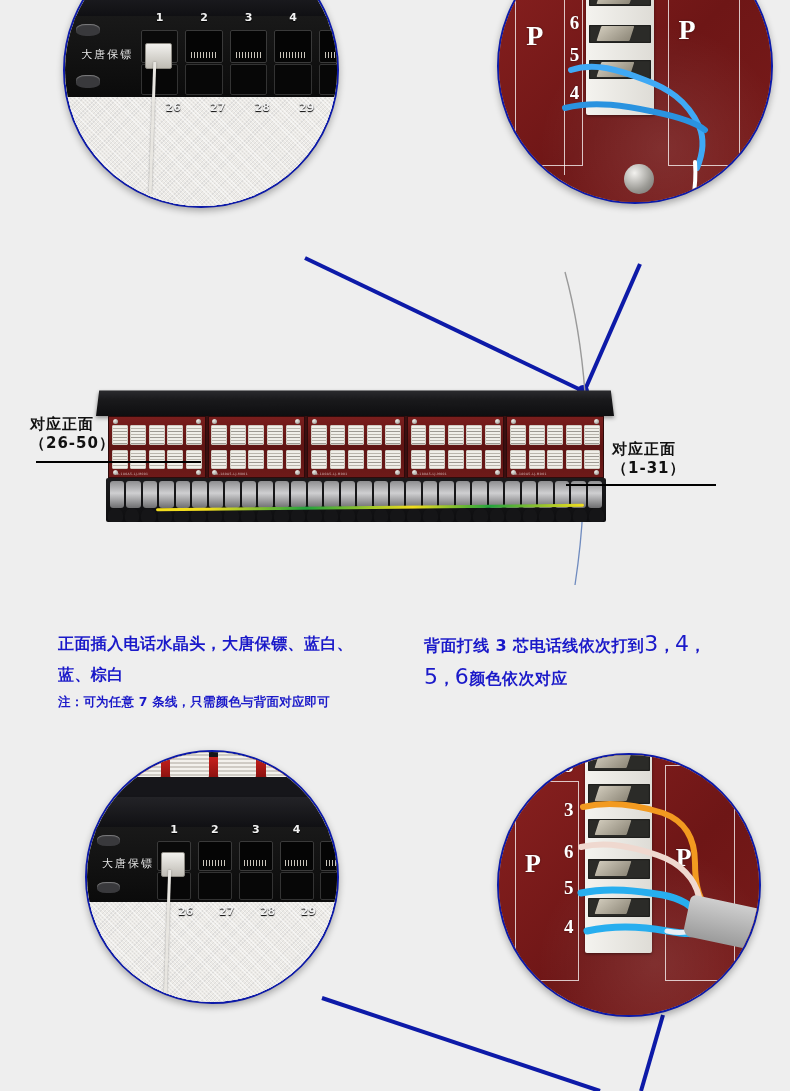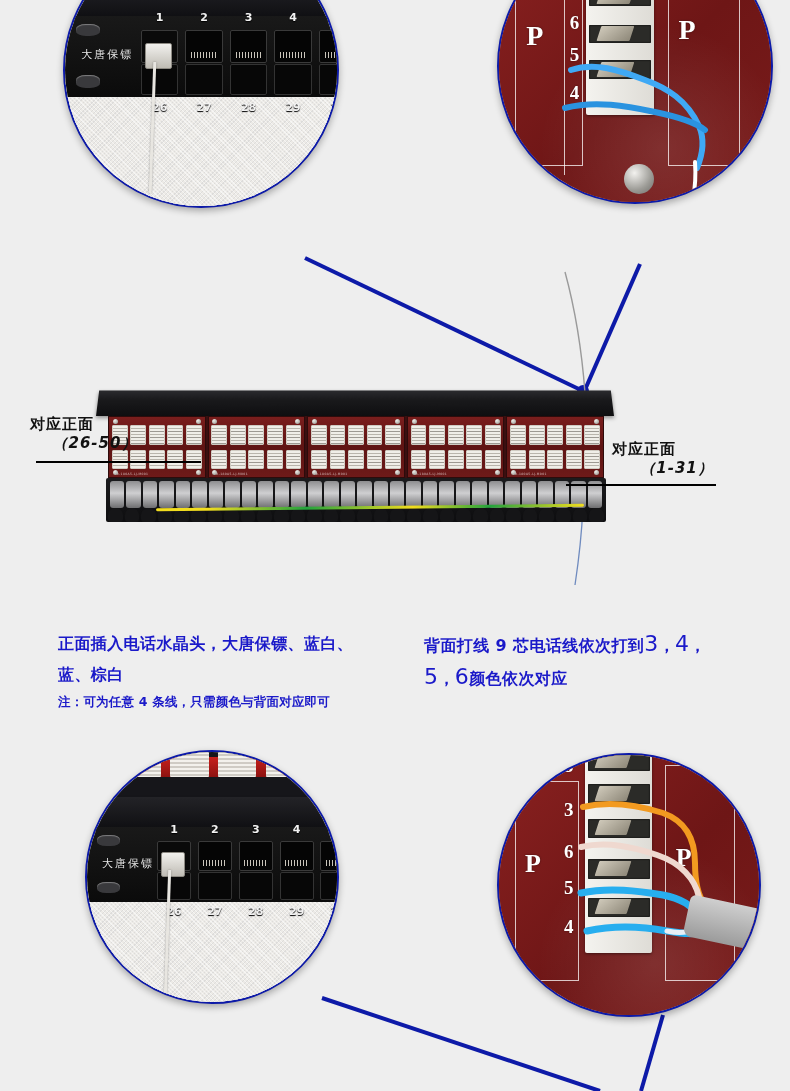--- a/index.html
+++ b/index.html
@@ -84,21 +84,21 @@
     display:flex;gap:2px;
   }
   .ports .pcol{flex:1;position:relative;}
   .ports .num{
     position:absolute;left:0;right:0;top:-9%;
     text-align:center;color:#f2f2f2;font-size:11px;font-weight:bold;
     text-shadow:0 1px 1px #000;
   }
   .ports .numb{
     position:absolute;left:0;right:0;bottom:-26%;
-    text-align:center;color:#f2f2f2;font-size:11px;font-weight:bold;
+    text-align:right;color:#f2f2f2;font-size:11px;font-weight:bold;
     text-shadow:0 1px 1px #000;
   }
   .ports .jack{
     position:absolute;left:6%;right:6%;top:16%;height:40%;
     background:#050505;border:1px solid #3a3a3a;border-radius:2px;
   }
   .ports .jack:after{
     content:"";position:absolute;left:14%;right:14%;bottom:12%;height:22%;
     background:repeating-linear-gradient(90deg,#c9c4ba 0 1px,transparent 1px 3px);
   }
@@ -228,21 +228,21 @@
     background:linear-gradient(90deg,#f2dd1e 0%,#f2dd1e 12%,#23a33d 35%,#f2dd1e 60%,#23a33d 78%,#f2dd1e 100%);
     border-radius:2px;transform:rotate(-.6deg);
   }
 
   
   .callout{position:absolute;}
   .callout .ln1,.callout .ln2{
     color:#111;font-weight:bold;font-size:15px;line-height:19px;
     white-space:nowrap;letter-spacing:1px;
   }
-  .callout .ln2{text-align:center;font-style:italic;}
+  .callout .ln2{text-align:left;}
   .callout .rule{
     position:absolute;height:2px;background:#000;
   }
 
   
   .txtcol{position:absolute;color:#1a19c9;}
   .txtcol .main{
     font-size:16px;line-height:31px;font-weight:bold;
     letter-spacing:.4px;
   }
@@ -540,26 +540,26 @@
     <div class="ln1">对应正面</div>
     <div class="ln2">（1-31）</div>
     <div class="rule" style="left:-46px;top:44px;width:150px;"></div>
   </div>
 
   <div class="txtcol" style="left:58px;top:628px;width:340px;">
     <div class="main">
       <span>正面插入电话水晶头，大唐保镖、蓝白、</span><br>
       <span>蓝、棕白</span>
     </div>
-    <div class="note">注：可为任意 4 条线，只需颜色与背面对应即可</div>
+    <div class="note">注：可为任意 7 条线，只需颜色与背面对应即可</div>
   </div>
 
   <div class="txtcol" style="left:424px;top:628px;width:340px;">
     <div class="main">
-      <span>背面打线 9 芯电话线依次打到</span><span class="big">3</span><span>，</span><span class="big">4</span><span>，</span><br>
+      <span>背面打线 3 芯电话线依次打到</span><span class="big">3</span><span>，</span><span class="big">4</span><span>，</span><br>
       <span class="big">5</span><span>，</span><span class="big">6</span><span>颜色依次对应</span>
     </div>
   </div>
 
   <div class="bubble" style="left:85px;top:750px;width:250px;height:250px;">
     <div class="inner">
       <div class="pp-front">
         <div class="fabric"></div>
         <div class="topblock"></div>
         <div class="redstrip"></div>

